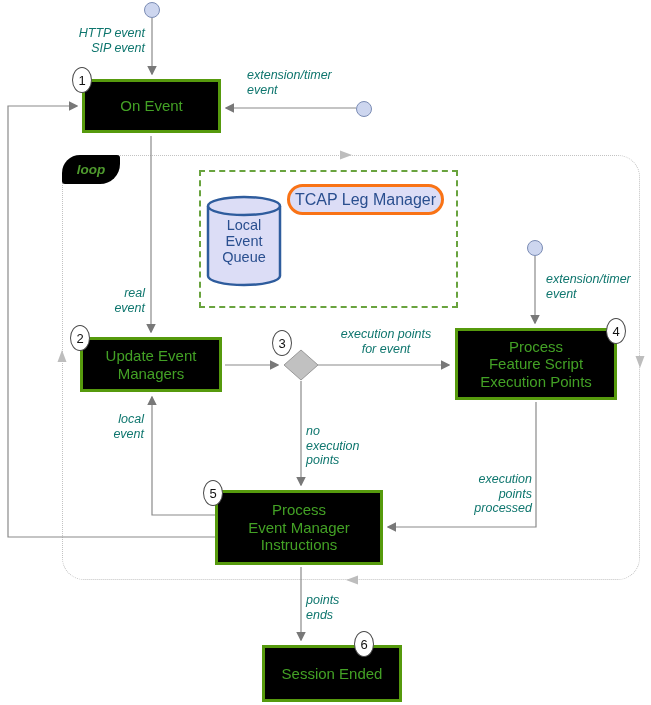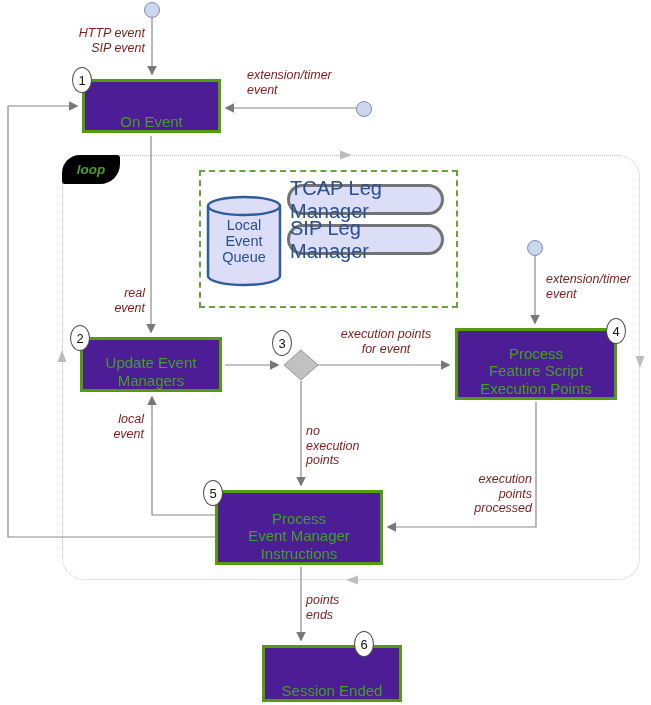--- a/index.html
+++ b/index.html
@@ -4,43 +4,43 @@
 <style>
   html,body{margin:0;padding:0;background:#fff;}
   .canvas{
     position:relative;width:651px;height:705px;background:#ffffff;
     font-family:"Liberation Sans",sans-serif;overflow:hidden;
   }
   .layer{position:absolute;left:0;top:0;pointer-events:none;}
   
   .node{
     position:absolute;box-sizing:border-box;
-    background:#4c1d95;border:3px solid #569a0d;
-    display:flex;align-items:flex-end;justify-content:center;
+    background:#000000;border:3px solid #569a0d;
+    display:flex;align-items:center;justify-content:center;
     z-index:2;
   }
   .node .nlabel{
     color:#43a125;font-size:15px;line-height:17.5px;text-align:center;white-space:pre-line;
   }
   
   .marker{
     position:absolute;width:20px;height:26px;box-sizing:border-box;
     background:#ffffff;border:1px solid #4a4a4a;border-radius:50%;
     display:flex;align-items:center;justify-content:center;
     font-size:13px;color:#111;z-index:6;
   }
   
   .start{
     position:absolute;width:16px;height:16px;box-sizing:border-box;
     background:#cdd6ef;border:1.5px solid #7b8cb4;border-radius:50%;z-index:3;
   }
   
   .lbl{
     position:absolute;font-style:italic;font-size:12.5px;line-height:14.5px;
-    color:#7f1d1d;white-space:pre-line;z-index:4;
+    color:#0f766e;white-space:pre-line;z-index:4;
   }
   .lbl.r{text-align:right;}
   .lbl.c{text-align:center;}
   
   .loopbox{
     position:absolute;left:62px;top:155px;width:578px;height:425px;box-sizing:border-box;
     border:1px dotted #c2c2c2;border-radius:22px;z-index:0;
   }
   .looptab{
     position:absolute;left:62px;top:155px;width:58px;height:29px;
@@ -49,22 +49,22 @@
     display:flex;align-items:center;justify-content:center;z-index:2;
   }
   
   .dashedbox{
     position:absolute;left:199px;top:170px;width:259px;height:138px;box-sizing:border-box;
     border:2px dashed #69a33e;z-index:1;
   }
   
   .pill{
     position:absolute;left:287px;width:157px;height:31px;box-sizing:border-box;
-    background:#dcddf6;border:3px solid #737373;border-radius:16px;
-    color:#2a4f8f;font-size:20px;
+    background:#dcddf6;border:3px solid #f97316;border-radius:16px;
+    color:#2a4f8f;font-size:16px;
     display:flex;align-items:center;justify-content:center;z-index:2;
   }
   .queuelabel{
     position:absolute;left:208px;top:217px;width:72px;z-index:2;
     color:#2a4f8f;font-size:14.5px;line-height:16px;text-align:center;white-space:pre-line;
   }
 </style>
 </head>
 <body>
 
@@ -133,23 +133,20 @@
 Event Manager
 Instructions</span>
   </div>
   <div class="node" style="left:230px;top:645px;width:140px;height:57px;margin-left:32px;">
     <span class="nlabel">Session Ended</span>
   </div>
 
   <div class="pill" style="top:184px;">
     <span>TCAP Leg Manager</span>
   </div>
-  <div class="pill" style="top:224px;">
-    <span>SIP Leg Manager</span>
-  </div>
   <div class="queuelabel">Local
 Event
 Queue</div>
 
   <div class="marker" style="left:72px;top:67px;">1</div>
   <div class="marker" style="left:70px;top:325px;">2</div>
   <div class="marker" style="left:272px;top:330px;">3</div>
   <div class="marker" style="left:606px;top:318px;">4</div>
   <div class="marker" style="left:203px;top:480px;">5</div>
   <div class="marker" style="left:354px;top:631px;">6</div>

